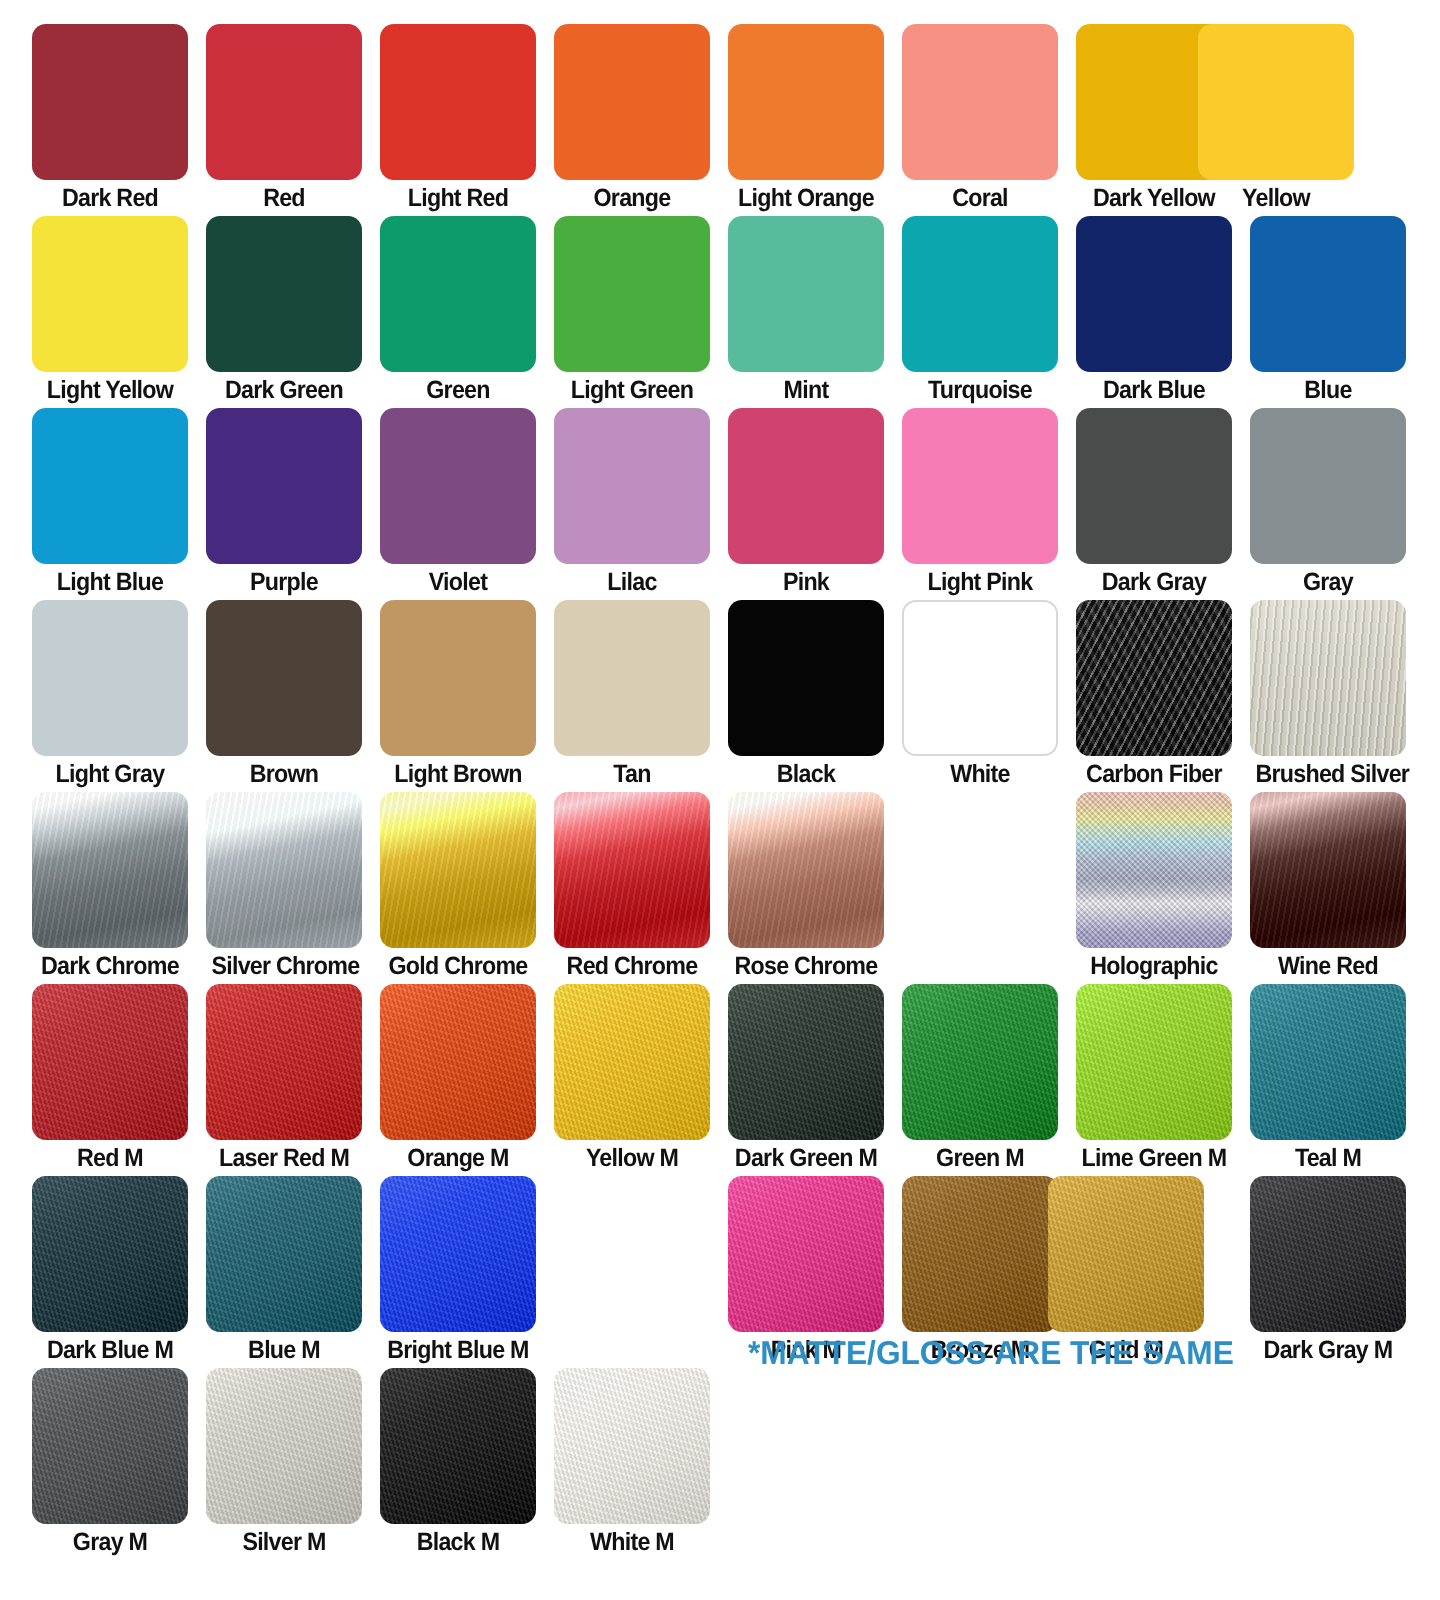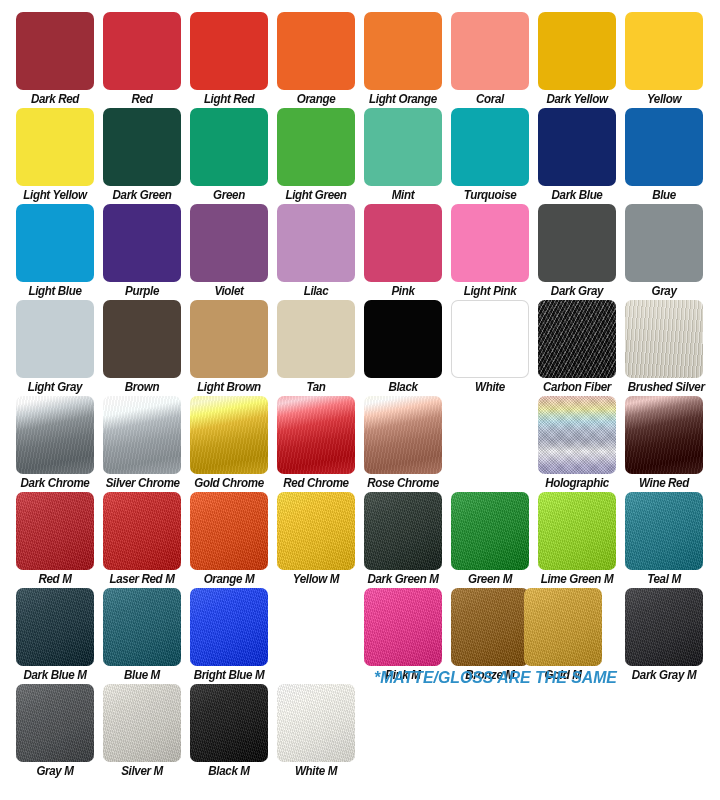--- a/index.html
+++ b/index.html
@@ -10,21 +10,20 @@
     background: #ffffff;
     font-family: "Liberation Sans", "DejaVu Sans", sans-serif;
     overflow: hidden;
   }
 
   #chart {
     position: relative;
     width: 720px;
     height: 748px;
     background: #ffffff;
-    font-style: italic;
   }
 
   .swatch-cell {
     position: absolute;
     width: 78px;
   }
 
   .swatch {
     width: 78px;
     height: 78px;
@@ -144,21 +143,21 @@
       <span class="swatch-label" style="color: rgb(17, 17, 17);">Light Orange</span>
     </div>
     <div class="swatch-cell" style="left: 451px; top: 12px;">
       <div class="swatch" title="Coral" style="background: rgb(247, 145, 131);"></div>
       <span class="swatch-label" style="color: rgb(17, 17, 17);">Coral</span>
     </div>
     <div class="swatch-cell" style="left: 538px; top: 12px;">
       <div class="swatch" title="Dark Yellow" style="background: rgb(232, 178, 7);"></div>
       <span class="swatch-label" style="color: rgb(17, 17, 17);">Dark Yellow</span>
     </div>
-    <div class="swatch-cell" style="left: 625px; top: 12px;">
+    <div class="swatch-cell" style="left: 599px; top: 12px;">
       <div class="swatch" title="Yellow" style="background: rgb(251, 203, 43);"></div>
       <span class="swatch-label" style="color: rgb(17, 17, 17);">Yellow</span>
     </div>
     <div class="swatch-cell" style="left: 16px; top: 108px;">
       <div class="swatch" title="Light Yellow" style="background: rgb(245, 227, 58);"></div>
       <span class="swatch-label" style="color: rgb(17, 17, 17);">Light Yellow</span>
     </div>
     <div class="swatch-cell" style="left: 103px; top: 108px;">
       <div class="swatch" title="Dark Green" style="background: rgb(23, 72, 59);"></div>
       <span class="swatch-label" style="color: rgb(17, 17, 17);">Dark Green</span>

